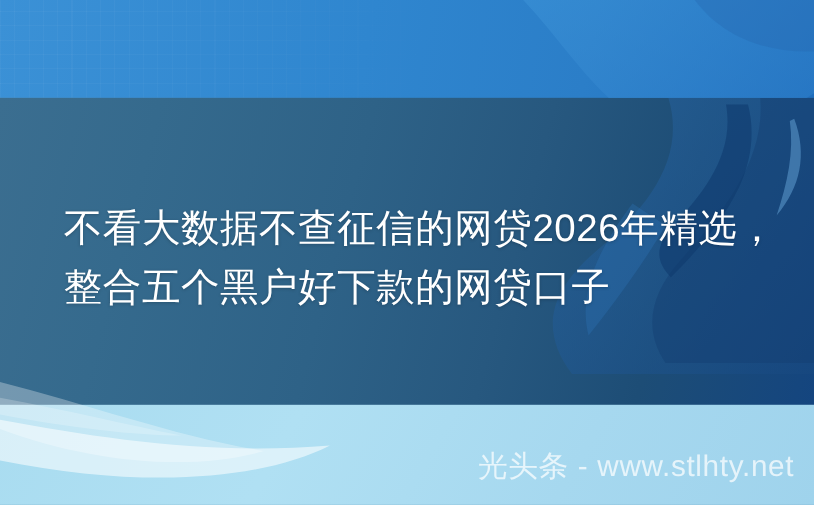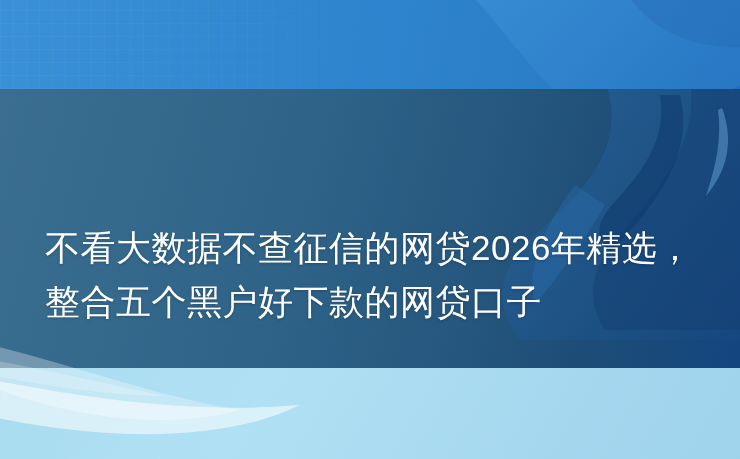--- a/index.html
+++ b/index.html
@@ -72,31 +72,30 @@
     position: absolute;
     left: 0; top: 300px;
     width: 420px;
     height: 159px;
     pointer-events: none;
   }
 
   
   .headline {
     position: absolute;
-    left: 45px;
+    left: 58px;
     top: 181px;
     width: 660px;
     color: #ffffff;
     font-size: 35px;
     line-height: 54px;
     letter-spacing: 0.5px;
     font-weight: 400;
     text-shadow: 0 1px 3px rgba(0,0,0,0.22);
     white-space: pre-wrap;
-    margin-top: 40px;
   }
 
   
   .watermark {
     position: absolute;
     right: 18px;
     top: 404px;
     color: rgba(255,255,255,0.72);
     font-size: 27px;
     line-height: 40px;
@@ -151,14 +150,15 @@
   </svg>
 
   <svg class="swoosh-layer" viewBox="0 0 420 159" preserveAspectRatio="none">
     <path d="M-30,40 C60,60 150,95 240,110 C170,130 70,120 -20,82 Z" fill="#ffffff" opacity="0.30"></path>
     <path d="M-35,75 C70,95 180,115 300,105 C230,140 110,145 -30,112 Z" fill="#ffffff" opacity="0.55"></path>
     <path d="M-20,58 C50,70 110,85 165,96 C120,96 55,88 -15,74 Z" fill="#ffffff" opacity="0.22"></path>
   </svg>
 
   <div class="headline">不看大数据不查征信的网贷2026年精选，整合五个黑户好下款的网贷口子</div>
 
+  <div class="watermark">光头条 - www.stlhty.net</div>
 
 </div>
 
 </body></html>

